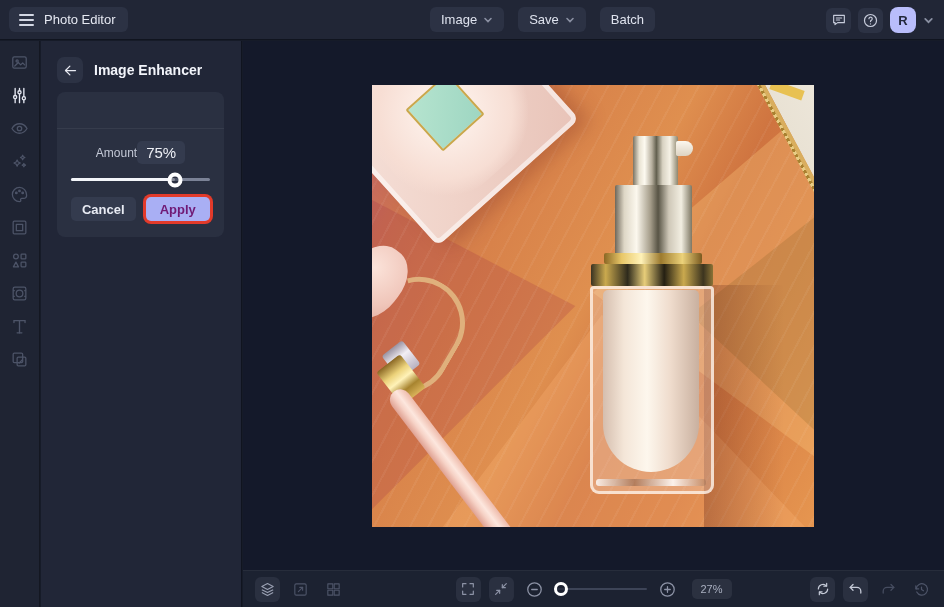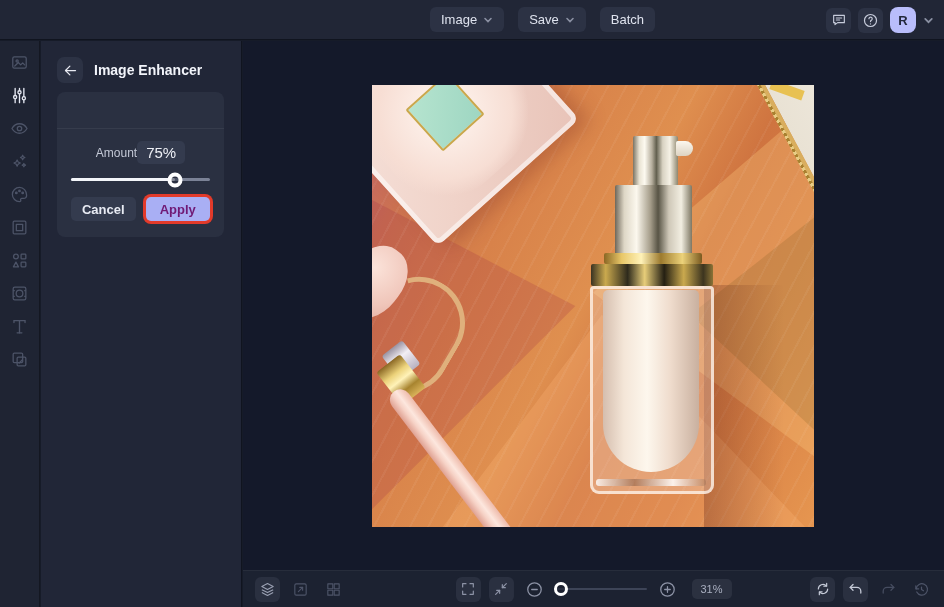--- a/index.html
+++ b/index.html
@@ -148,20 +148,28 @@
     border-radius:50%;border:3.5px solid #fff;background:rgba(28,34,49,.6);cursor:grab;}
   .zoom-value{background:#2b3140;border-radius:5px;font-size:11px;color:#aab0c0;padding:4px 9px;
     margin-left:4px;cursor:text;}
 </style>
 </head>
 <body>
 
 <div class="app">
 
   <header class="topbar">
+    <div class="menu-chip">
+      <span class="hamburger">
+          <i></i>
+          <i></i>
+          <i></i>
+        </span>
+      <span class="app-title">Photo Editor</span>
+    </div>
     <div class="topbar-center">
       <button class="tb-btn">
         <span>Image</span>
         <svg class="chev" width="10" height="10" viewBox="0 0 10 10" fill="none" stroke="currentColor" stroke-width="1.6" stroke-linecap="round">
             <path d="M2 3.5l3 3 3-3"></path>
           </svg>
       </button>
       <button class="tb-btn">
         <span>Save</span>
         <svg class="chev" width="10" height="10" viewBox="0 0 10 10" fill="none" stroke="currentColor" stroke-width="1.6" stroke-linecap="round">
@@ -385,21 +393,21 @@
       </button>
       <div class="zoom-slider">
         <div class="thumb" id="zoom-thumb" style="left: 7%;"></div>
       </div>
       <button class="tool-ic mid">
         <svg width="19" height="19" viewBox="0 0 24 24" fill="none" stroke="currentColor" stroke-width="1.6" stroke-linecap="round">
             <circle cx="12" cy="12" r="8.5"></circle>
             <path d="M8.5 12h7M12 8.5v7"></path>
           </svg>
       </button>
-      <span class="zoom-value">31%</span>
+      <span class="zoom-value">27%</span>
     </div>
 
     <div class="tool-group tool-right">
       <button class="tool-ic boxed bright">
         <svg width="16" height="16" viewBox="0 0 24 24" fill="none" stroke="currentColor" stroke-width="1.8" stroke-linecap="round" stroke-linejoin="round">
             <path d="M5 12a7 7 0 0112-4.8"></path>
             <path d="M17.5 3.5v4.2h-4.2"></path>
             <path d="M19 12a7 7 0 01-12 4.8"></path>
             <path d="M6.5 20.5v-4.2h4.2"></path>
           </svg>

